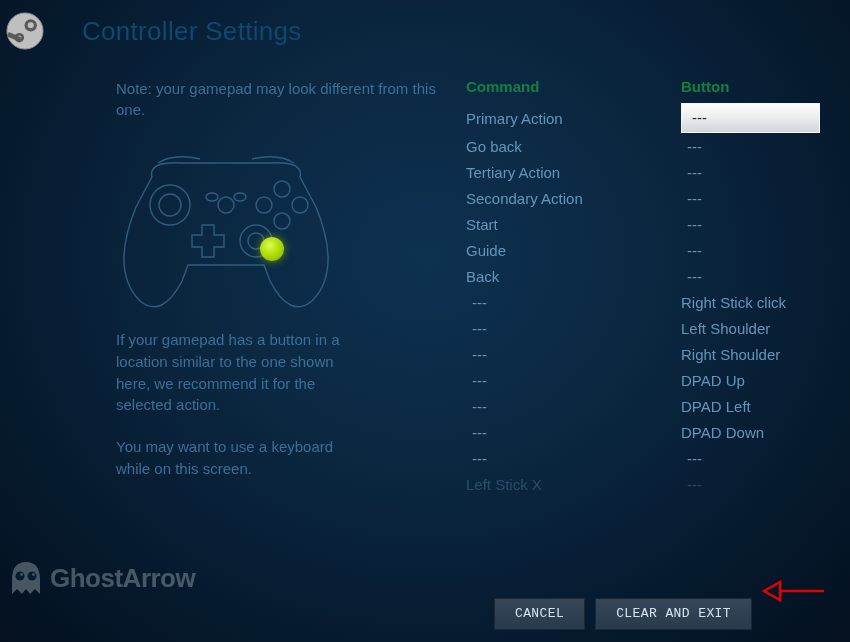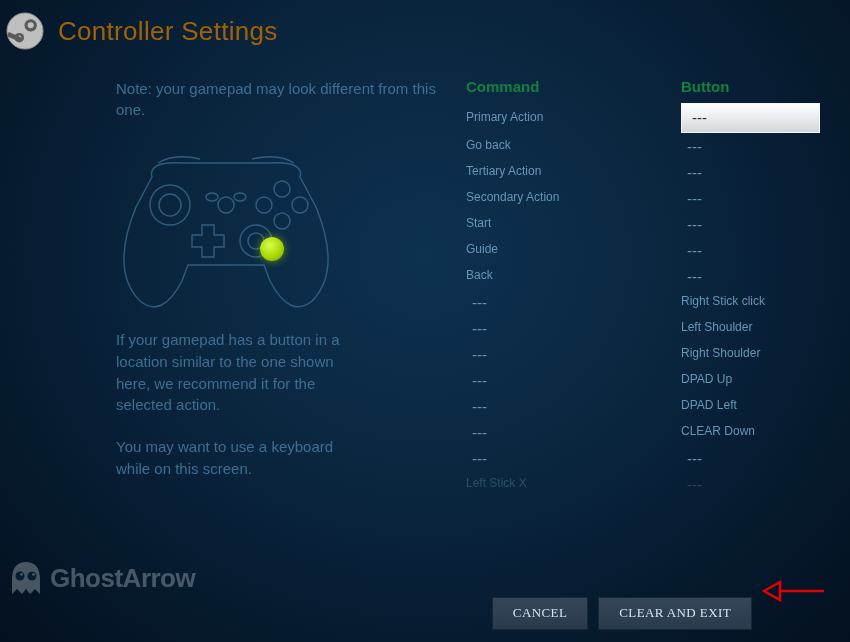--- a/index.html
+++ b/index.html
@@ -15,24 +15,25 @@
     display: flex;
     align-items: center;
     padding: 12px 6px 0 6px;
     gap: 14px;
   }
   .steam-logo {
     width: 38px; height: 38px;
     flex-shrink: 0;
   }
   .title {
-    color: #a16207;
+    color: #0c4a6e;
     font-size: 26px;
     font-weight: 300;
     letter-spacing: 0.3px;
+    margin-left: 24px;
   }
   
   .content {
     display: flex;
     padding: 28px 30px 0 108px;
     height: 540px;
   }
   .left-col {
     width: 330px;
     flex-shrink: 0;
@@ -79,21 +80,21 @@
     row-gap: 0;
   }
   .col-head {
     color: #15803d;
     font-weight: 600;
     font-size: 15px;
     padding-bottom: 10px;
   }
   .cmd-label {
     color: #6596b8;
-    font-size: 12px;
+    font-size: 15px;
     padding: 4.5px 0;
     white-space: nowrap;
   }
   .cmd-value {
     color: #6596b8;
     font-size: 15px;
     padding: 4.5px 0 4.5px 6px;
   }
   .cmd-value.active {
     background: linear-gradient(180deg, #fefefe 0%, #eceef0 45%, #d2d6da 100%);
@@ -113,21 +114,21 @@
     align-items: center;
   }
   .btn {
     background: linear-gradient(180deg, #35465a 0%, #2a3a4c 100%);
     border: 1px solid #1a2836;
     color: #d7e4ef;
     font-size: 13px;
     letter-spacing: 0.4px;
     padding: 7px 20px 8px 20px;
     cursor: pointer;
-    font-family: Liberation Serif, serif;
+    font-family: Liberation Mono, monospace;
     margin-top: 46px;
   }
   .arrow-annot {
     width: 64px; height: 30px;
     flex-shrink: 0;
   }
 
   
   .watermark {
     position: absolute;
@@ -226,21 +227,21 @@
         <div class="cmd-label">Right Stick click</div>
         <div class="cmd-value">---</div>
         <div class="cmd-label">Left Shoulder</div>
         <div class="cmd-value">---</div>
         <div class="cmd-label">Right Shoulder</div>
         <div class="cmd-value">---</div>
         <div class="cmd-label">DPAD Up</div>
         <div class="cmd-value">---</div>
         <div class="cmd-label">DPAD Left</div>
         <div class="cmd-value">---</div>
-        <div class="cmd-label">CLEAR Down</div>
+        <div class="cmd-label">DPAD Down</div>
         <div class="cmd-value">---</div>
         <div class="cmd-value">---</div>
         <div class="cmd-label fade" style="opacity: 0.35;">Left Stick X</div>
         <div class="cmd-value fade" style="opacity: 0.35;">---</div>
       </div>
   </div>
 </div>
 
 <div class="watermark">
   <svg viewBox="0 0 40 40">

